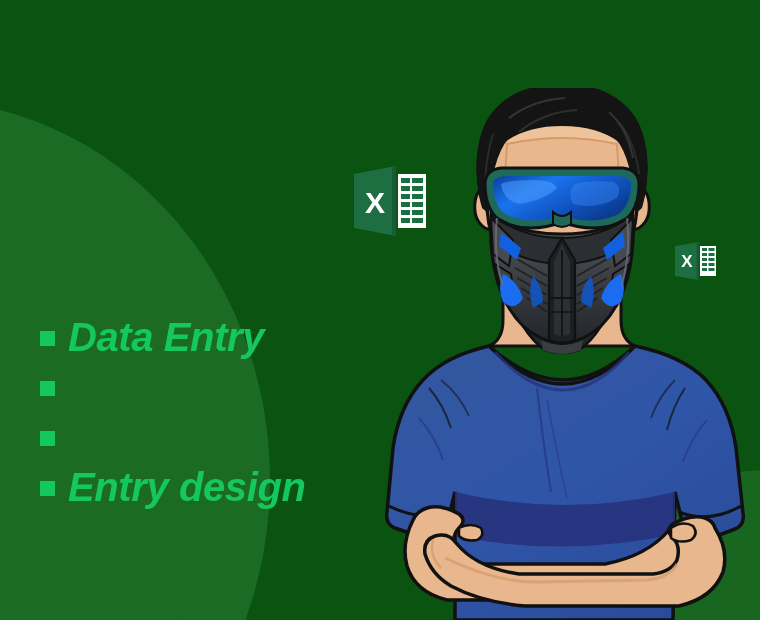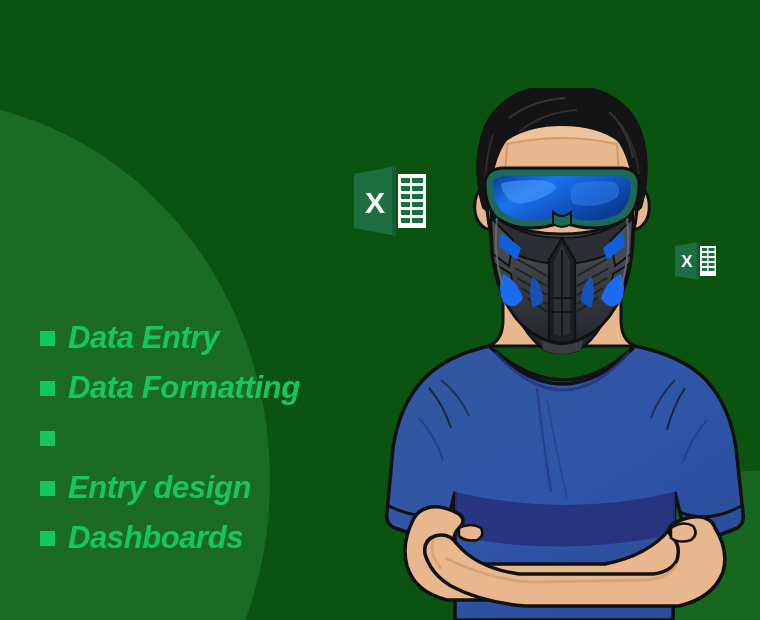--- a/index.html
+++ b/index.html
@@ -56,21 +56,21 @@
   }
   .bullet {
     width:15px; height:15px;
     background:#15c75f;
     flex:0 0 auto;
     margin-right:13px;
     position:relative;
     top:1px;
   }
   .feature-label {
-    font-size:31px;
+    font-size:40px;
     font-weight:bold;
     font-style:italic;
     color:#15c75f;
     letter-spacing:-0.4px;
     white-space:nowrap;
     line-height:1;
   }
 
   
   .excel-logo { position:absolute; }
@@ -364,28 +364,23 @@
     </svg>
   </div>
 
   <div class="feature-list">
     <div class="feature-row">
       <span class="bullet"></span>
       <span class="feature-label">Data Entry</span>
     </div>
     <div class="feature-row">
       <span class="bullet"></span>
-      <span class="feature-label">Data Formatting</span>
     </div>
     <div class="feature-row">
       <span class="bullet"></span>
     </div>
     <div class="feature-row">
       <span class="bullet"></span>
       <span class="feature-label">Entry design</span>
     </div>
-    <div class="feature-row">
-      <span class="bullet"></span>
-      <span class="feature-label">Dashboards</span>
-    </div>
   </div>
 
 </div>
 
 </body></html>

